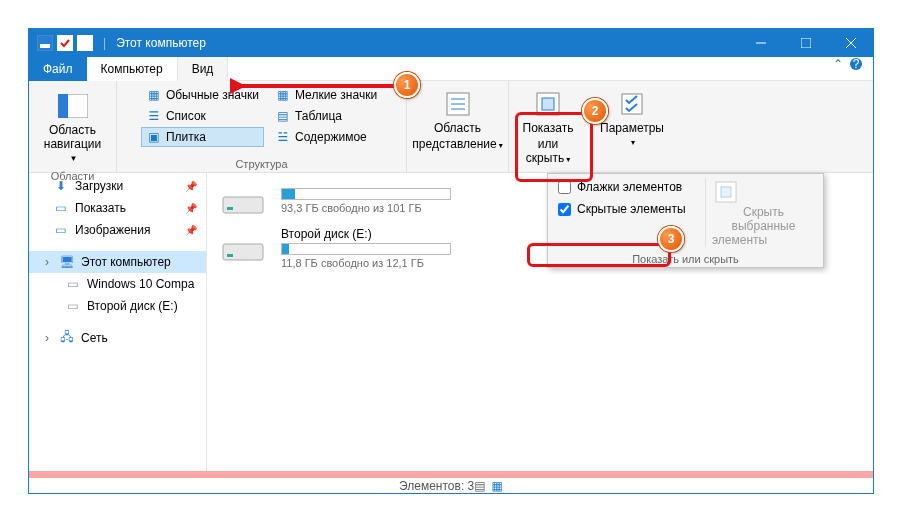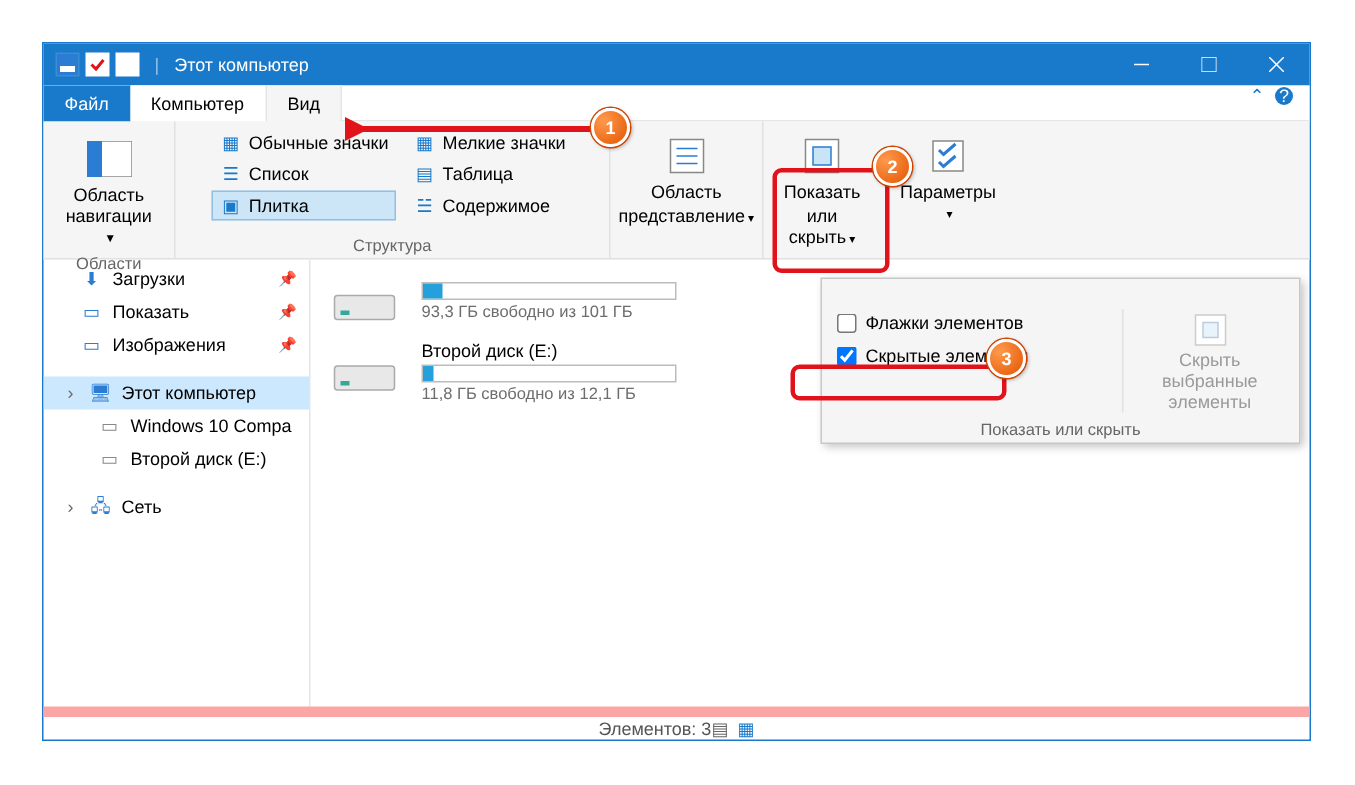--- a/index.html
+++ b/index.html
@@ -32,25 +32,25 @@
 .nav-item.sel{background:#cce8ff}
 .nav-item .pin{margin-left:auto;color:#7a7a7a;font-size:10px}
 .nav-item .nicon{width:16px;height:16px;display:flex;align-items:center;justify-content:center}
 .main{flex:1;position:relative;padding:6px 10px}
 .drive-row{display:flex;align-items:center;gap:14px;padding:4px 2px}
 .drive-icon{width:48px;height:36px;display:flex;align-items:center;justify-content:center}
 .drive-info{display:flex;flex-direction:column;gap:2px}
 .pbar{width:170px;height:12px;border:1px solid #bcbcbc;position:relative;background:#fff}
 .pbar .fill{position:absolute;top:0;left:0;bottom:0;background:#26a0da}
 .drive-sub{color:#6d6d6d;font-size:11px}
-.dropdown{position:absolute;top:12px;left:340px;width:320px;background:#f5f5f5;border:1px solid #c7c7c7;box-shadow:2px 2px 6px rgba(0,0,0,.25);padding:20px 8px 2px;display:flex}
+.dropdown{position:absolute;top:0;left:340px;width:277px;background:#f5f5f5;border:1px solid #c7c7c7;box-shadow:2px 2px 6px rgba(0,0,0,.25);padding:4px 8px 2px;display:flex}
 .dd-left{flex:1;display:flex;flex-direction:column;gap:4px}
 .dd-check{display:flex;align-items:center;gap:6px;padding:2px}
 .dd-check input{width:13px;height:13px}
-.dd-right{width:110px;display:flex;flex-direction:column;align-items:center;justify-content:center;border-left:1px solid #e1e1e1;padding-left:6px;color:#9a9a9a;text-align:center;line-height:1.15}
+.dd-right{width:110px;display:flex;flex-direction:column;align-items:flex-start;justify-content:center;border-left:1px solid #e1e1e1;padding-left:6px;color:#9a9a9a;text-align:center;line-height:1.15}
 .dd-footer{position:absolute;bottom:2px;left:0;right:0;text-align:center;font-size:11px;color:#666}
 .statusbar{position:absolute;bottom:0;left:0;right:0;height:22px;border-top:7px solid #fca5a5;display:flex;align-items:center;padding:0 10px;justify-content:center;color:#555}
 .sb-views{display:flex;gap:6px}
 .callout{position:absolute;width:26px;height:26px;border-radius:50%;background:radial-gradient(circle at 30% 30%,#ff9a4d,#e25500);border:2px solid #fff;box-shadow:0 0 0 1px #d04400,1px 1px 3px rgba(0,0,0,.4);color:#fff;font-weight:bold;display:flex;align-items:center;justify-content:center;font-size:14px;z-index:50}
 .redbox{position:absolute;border:3px solid #e1121a;border-radius:6px;z-index:40;pointer-events:none}
 .arrow{position:absolute;z-index:45}
 svg{display:block}
 .caret{font-size:8px;margin-left:2px}
 </style>
 </head>

